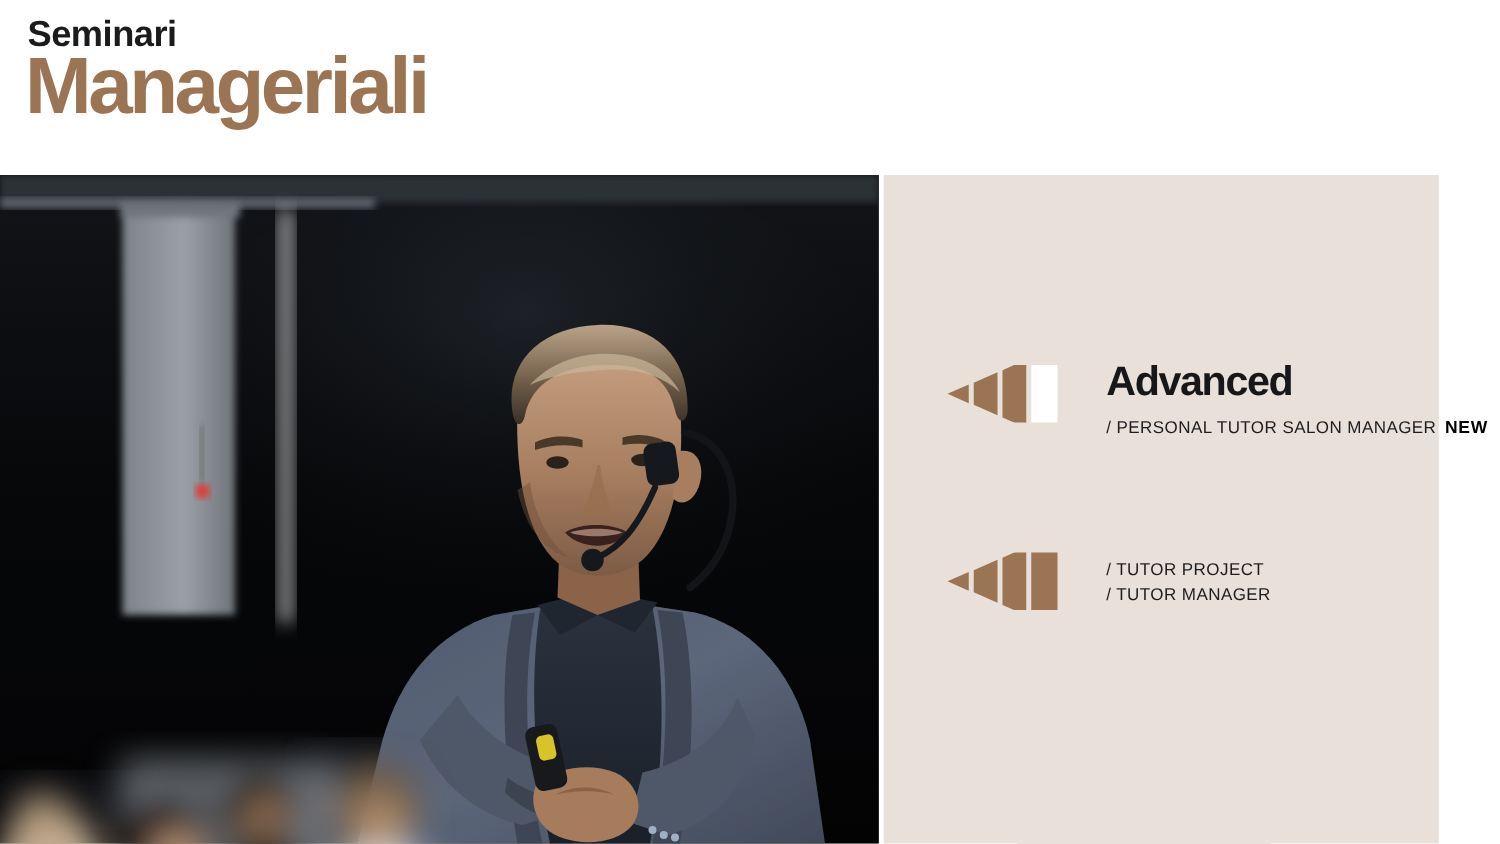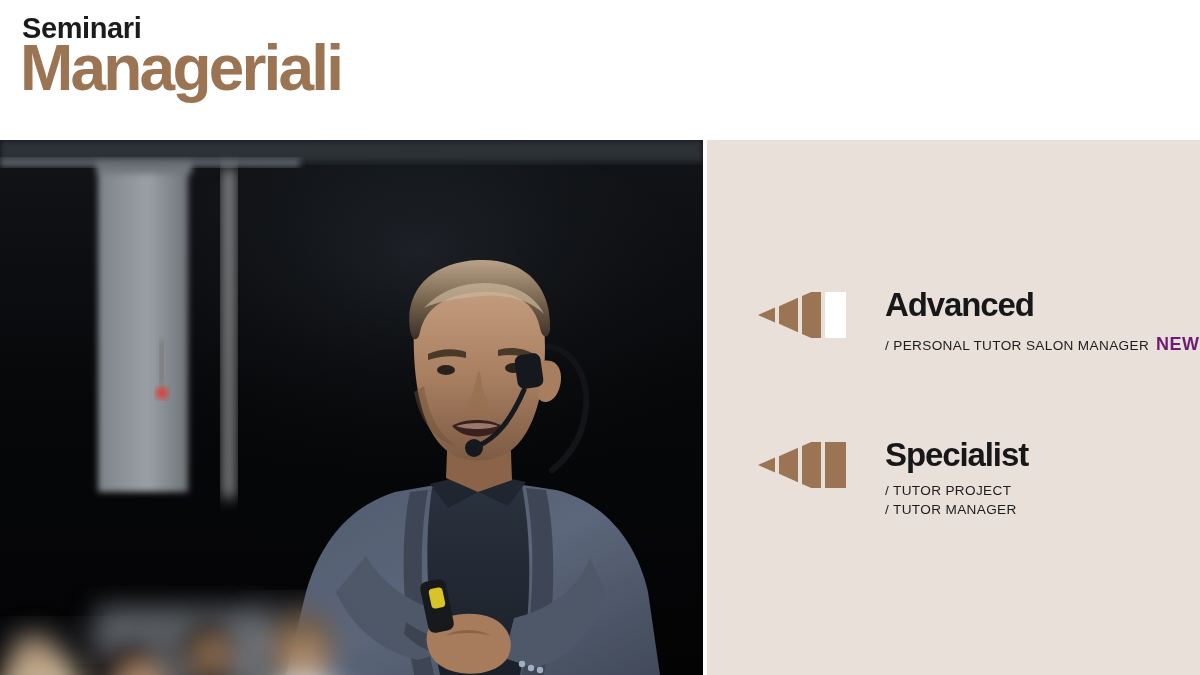--- a/index.html
+++ b/index.html
@@ -52,21 +52,21 @@
     width: 703px; height: 535px;
     overflow: hidden;
     background: #050506;
   }
   .photo svg { display: block; }
 
   
   .panel {
     position: absolute;
     left: 707px; top: 140px;
-    width: 493px; height: 535px;
+    width: 444px; height: 535px;
     background: #e8e0d9;
   }
 
   .tier {
     position: absolute;
     left: 0;
     width: 493px;
   }
   .tier-advanced { top: 148px; }
   .tier-specialist { top: 298px; }
@@ -98,24 +98,24 @@
   }
   .tier-items li {
     font-size: 13.6px;
     font-weight: 500;
     letter-spacing: 0.35px;
     color: #1d1d20;
     line-height: 1.45;
     white-space: nowrap;
   }
   .badge-new {
-    font-size: 18px;
+    font-size: 14px;
     font-weight: 600;
     letter-spacing: 0.5px;
-    color: #701a75;
+    color: #000000;
     margin-left: 7px;
   }
 </style>
 </head>
 <body>
 
 <div class="slide">
 
   <div class="header">
     <div class="header-kicker">Seminari</div>
@@ -321,21 +321,20 @@
     <div class="tier tier-specialist">
       <div class="tier-icon">
         <svg width="90" height="46" viewBox="0 0 90 46">
           <polygon points="0,23 17,15.5 17,30.5" fill="#9b7453"></polygon>
           <polygon points="21,14.2 40,5.8 40,40.2 21,31.8" fill="#9b7453"></polygon>
           <polygon points="44,4.1 63,-4.3 63,50.3 44,41.9" fill="#9b7453"></polygon>
           <polygon points="67,-6 88,-6 88,52 67,52" fill="#9b7453"></polygon>
         </svg>
       </div>
       <div class="tier-body">
-        <h2 class="tier-name">Specialist</h2>
         <ul class="tier-items">
           <li>
             <span>/ TUTOR PROJECT</span>
           </li>
           <li>
             <span>/ TUTOR MANAGER</span>
           </li>
         </ul>
       </div>
     </div>

